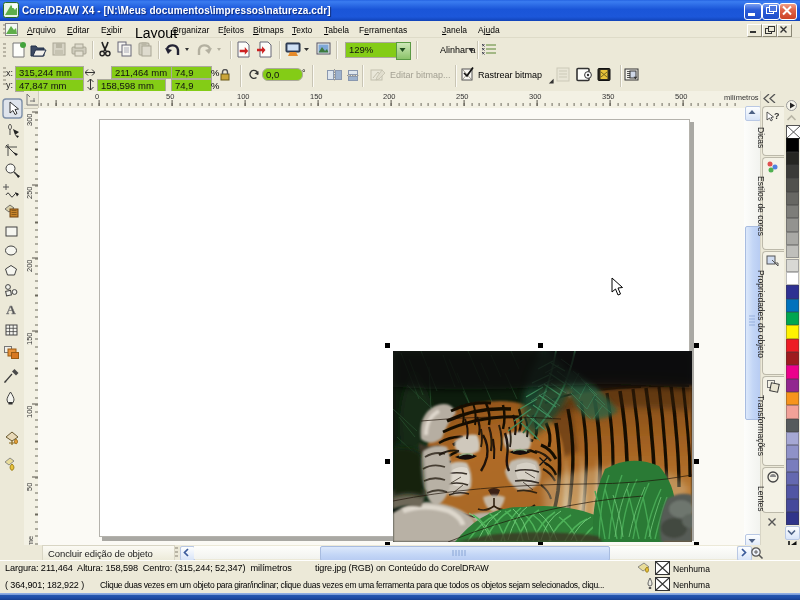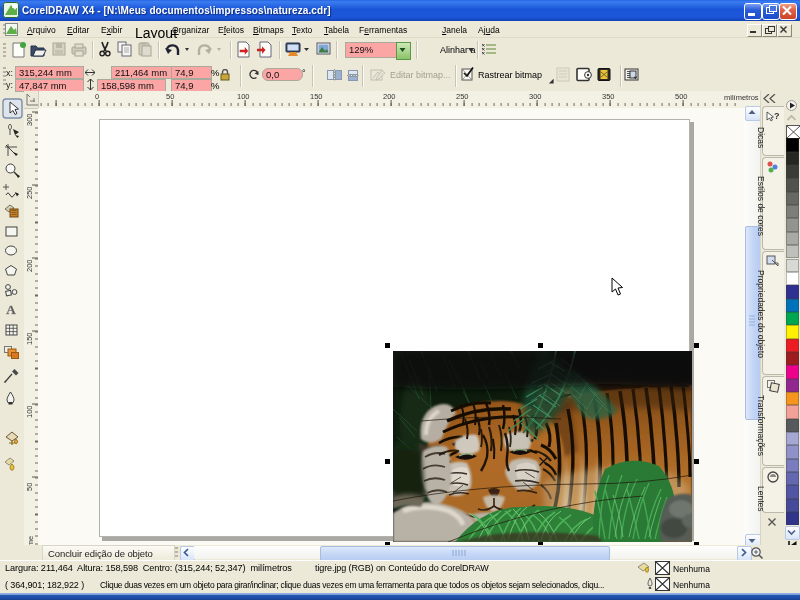--- a/index.html
+++ b/index.html
@@ -1,20 +1,20 @@
 <!DOCTYPE html>
 <html><head>
 <meta charset="utf-8">
 <style>
 html,body{margin:0;padding:0;}
 body{width:800px;height:600px;position:relative;overflow:hidden;
  font-family:"Liberation Sans",sans-serif;background:#ece9d8;}
 .abs{position:absolute;}
 .tx{position:absolute;white-space:nowrap;color:#000;}
-.field{position:absolute;background:#fca5a5;border:1px solid #aba99c;
+.field{position:absolute;background:#84cc16;border:1px solid #aba99c;
  font-size:9.5px;color:#111;padding:0 0 0 3px;line-height:11px;}
 .sep{position:absolute;width:1px;background:#c9c5b4;border-right:1px solid #fbfaf4;}
 .grip{position:absolute;width:3px;background-image:repeating-linear-gradient(180deg,#b8b4a4 0 2px,transparent 2px 4px);}
 </style>
 </head>
 <body>
 
 
 <div class="abs" style="left:0;top:0;width:800px;height:21px;
  background:linear-gradient(180deg,#2664e2 0%,#3a7cf0 8%,#1a55d8 45%,#1c57da 80%,#1143b8 100%);">

